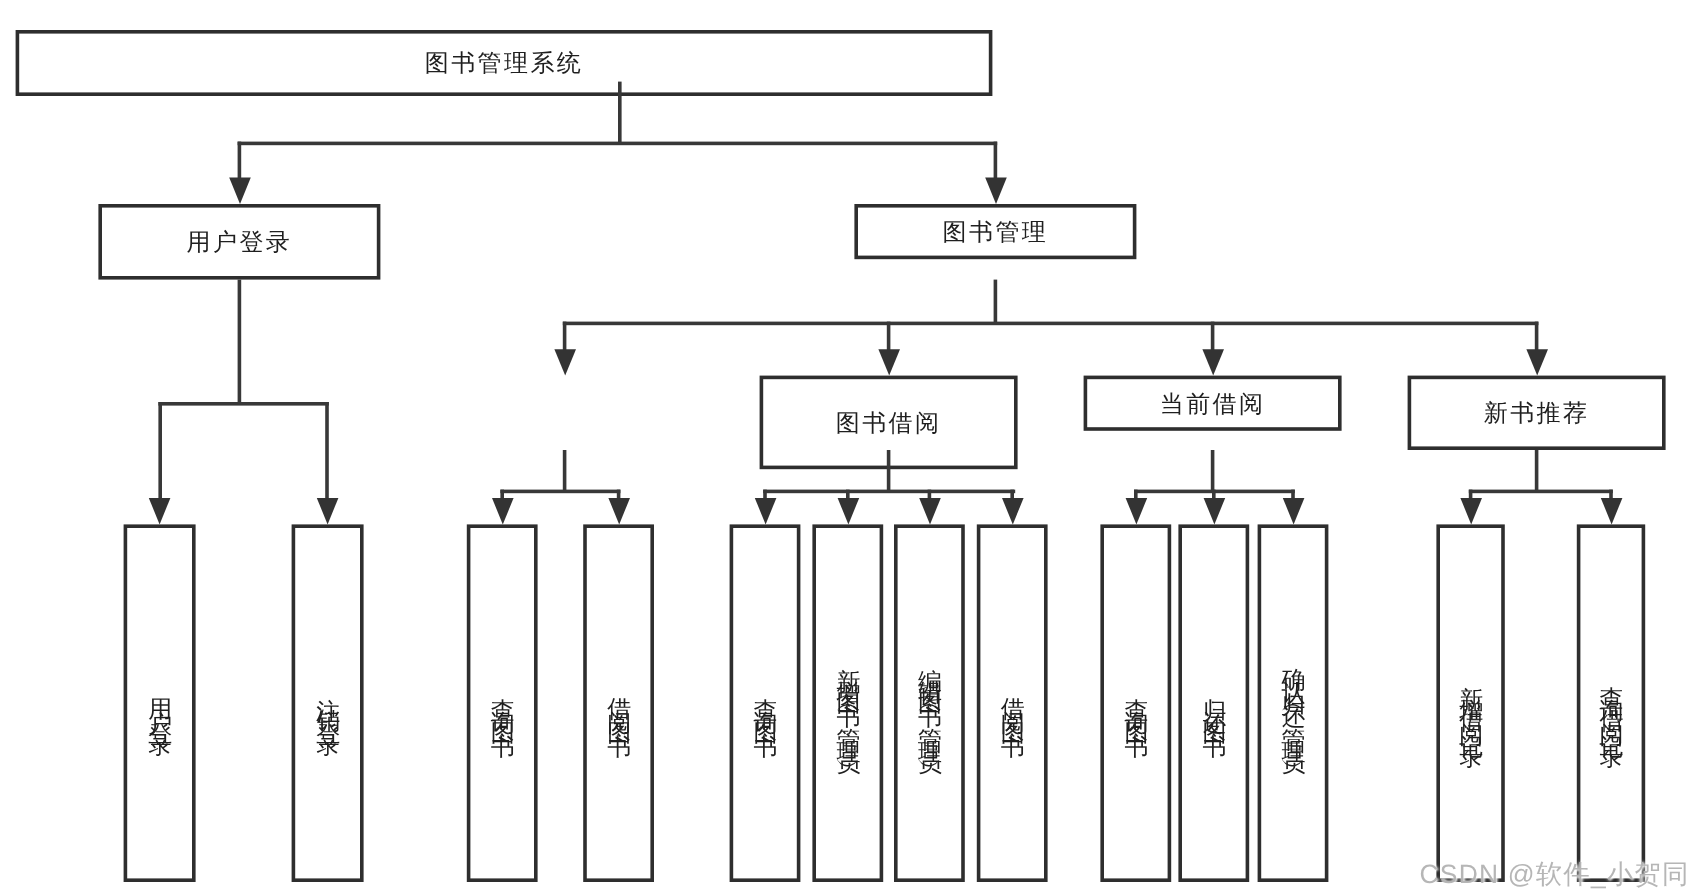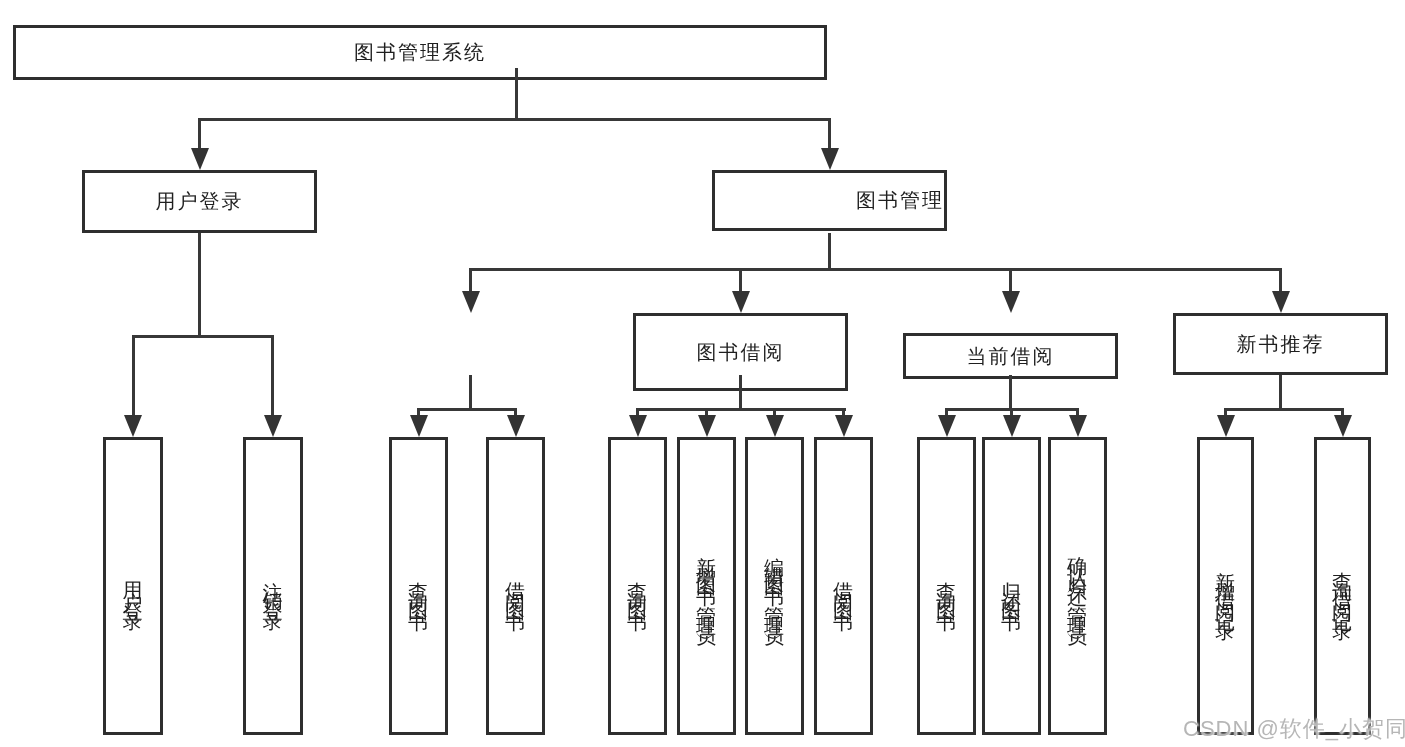--- a/index.html
+++ b/index.html
@@ -34,28 +34,28 @@
 
 <div class="canvas">
 
   <div class="box" style="left:13px;top:13px;width:814px;height:55px;margin-top:12px;">
     <span class="h-label">图书管理系统</span>
   </div>
 
   <div class="box" style="left:82px;top:170px;width:235px;height:63px;">
     <span class="h-label">用户登录</span>
   </div>
-  <div class="box" style="left:712px;top:170px;width:235px;height:61px;justify-content:flex-end;">
+  <div class="box" style="left:712px;top:170px;width:235px;height:46px;">
     <span class="h-label">图书管理</span>
   </div>
 
   <div class="box" style="left:633px;top:313px;width:215px;height:78px;">
     <span class="h-label">图书借阅</span>
   </div>
-  <div class="box" style="left:903px;top:313px;width:215px;height:46px;margin-top:20px;">
+  <div class="box" style="left:903px;top:313px;width:215px;height:46px;">
     <span class="h-label">当前借阅</span>
   </div>
   <div class="box" style="left:1173px;top:313px;width:215px;height:62px;">
     <span class="h-label">新书推荐</span>
   </div>
 
   <div class="box v-box" style="left:103px;top:437px;width:60px;height:298px;">
     <span>用户登录</span>
   </div>
   <div class="box v-box" style="left:243px;top:437px;width:60px;height:298px;">

